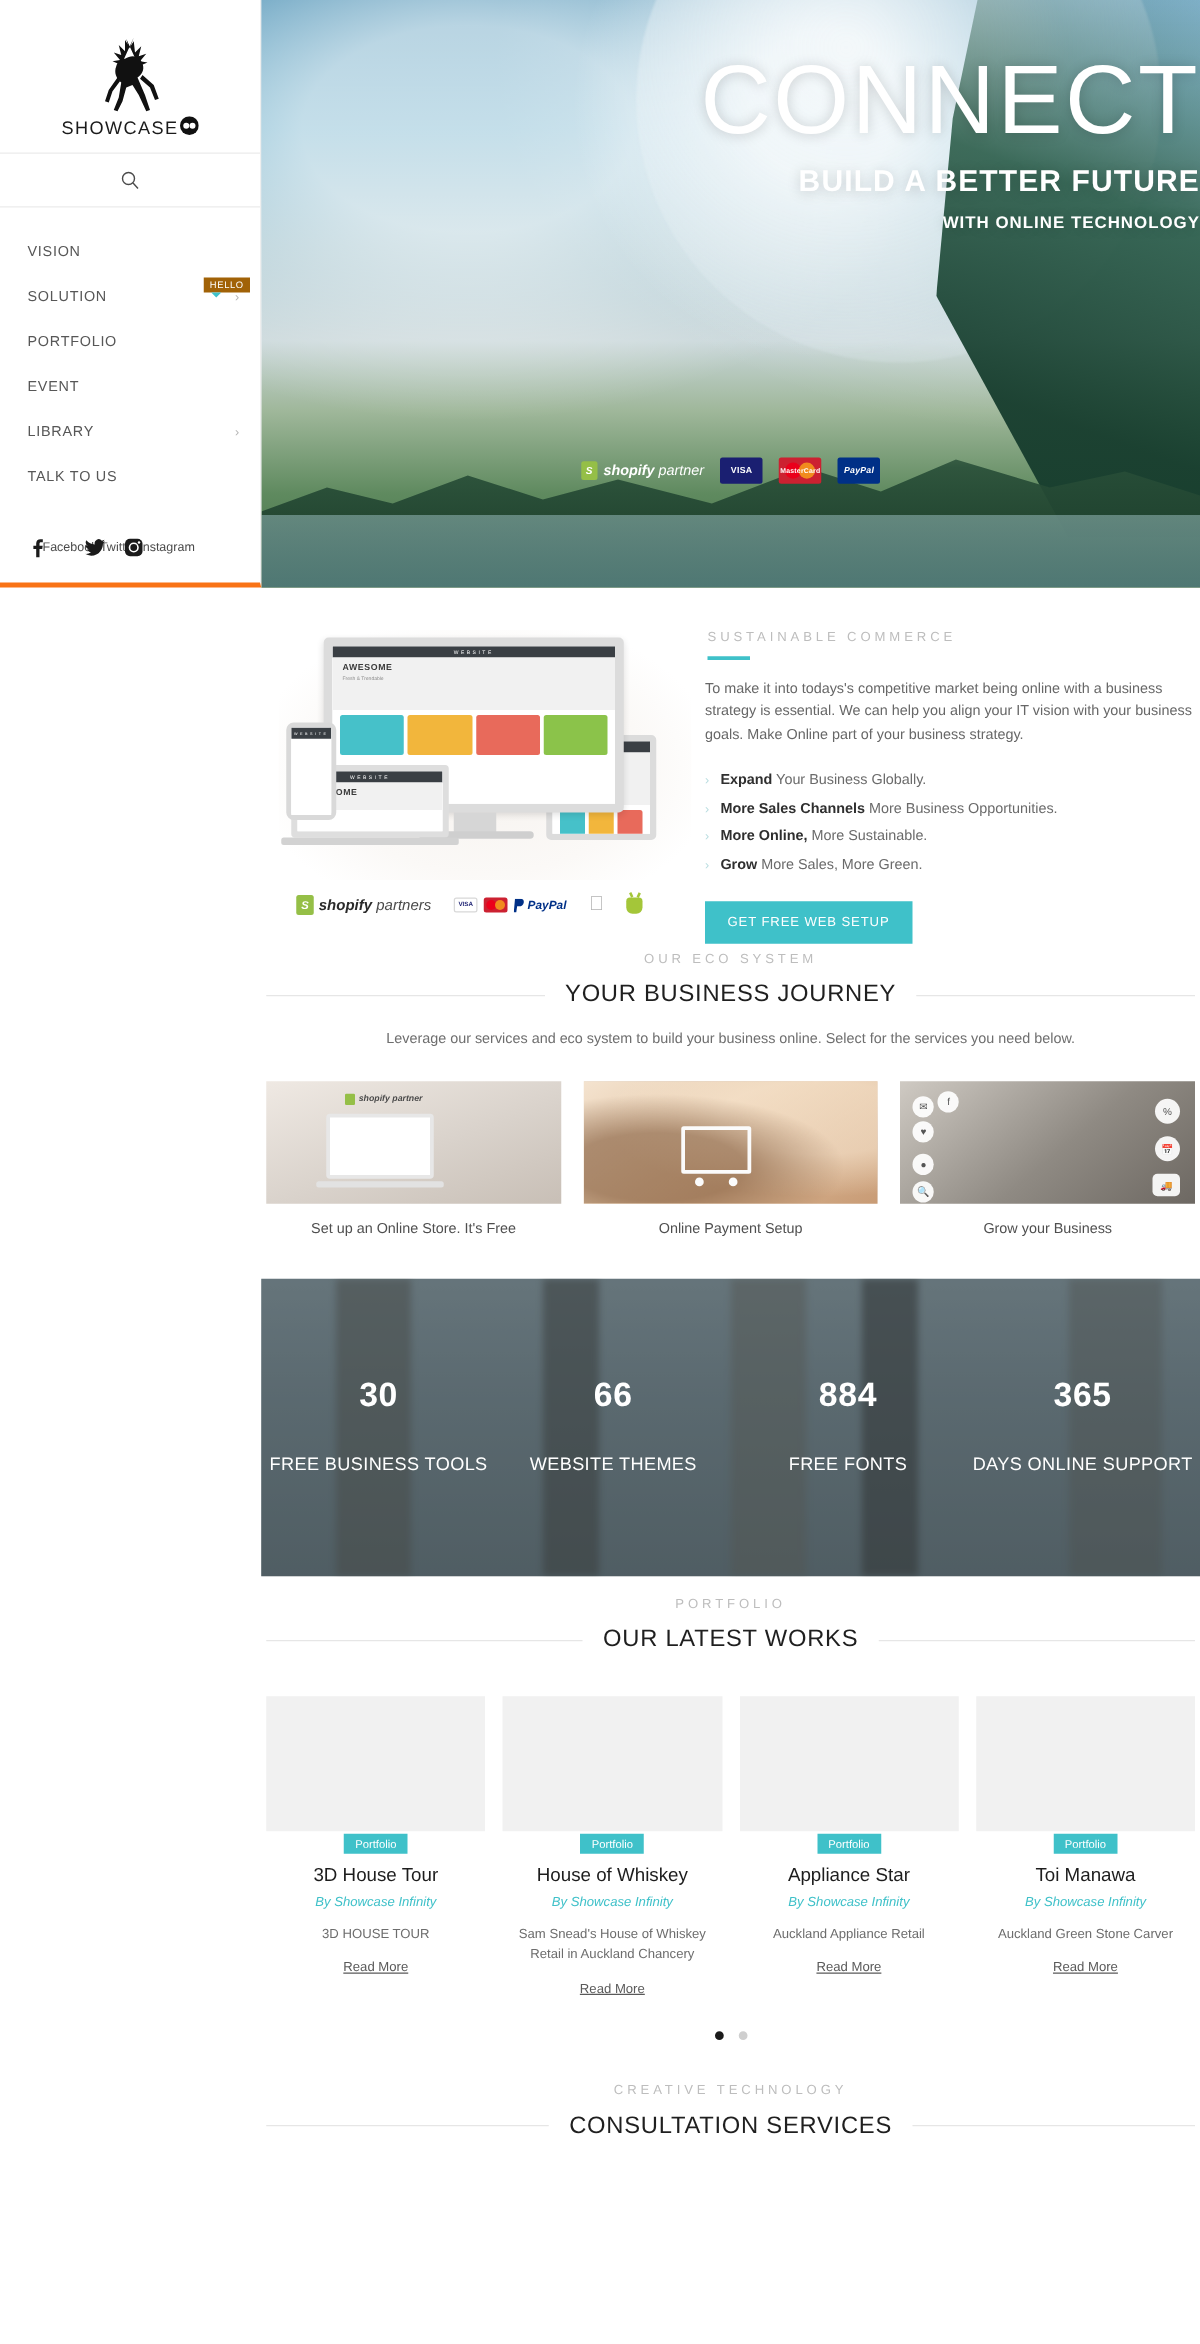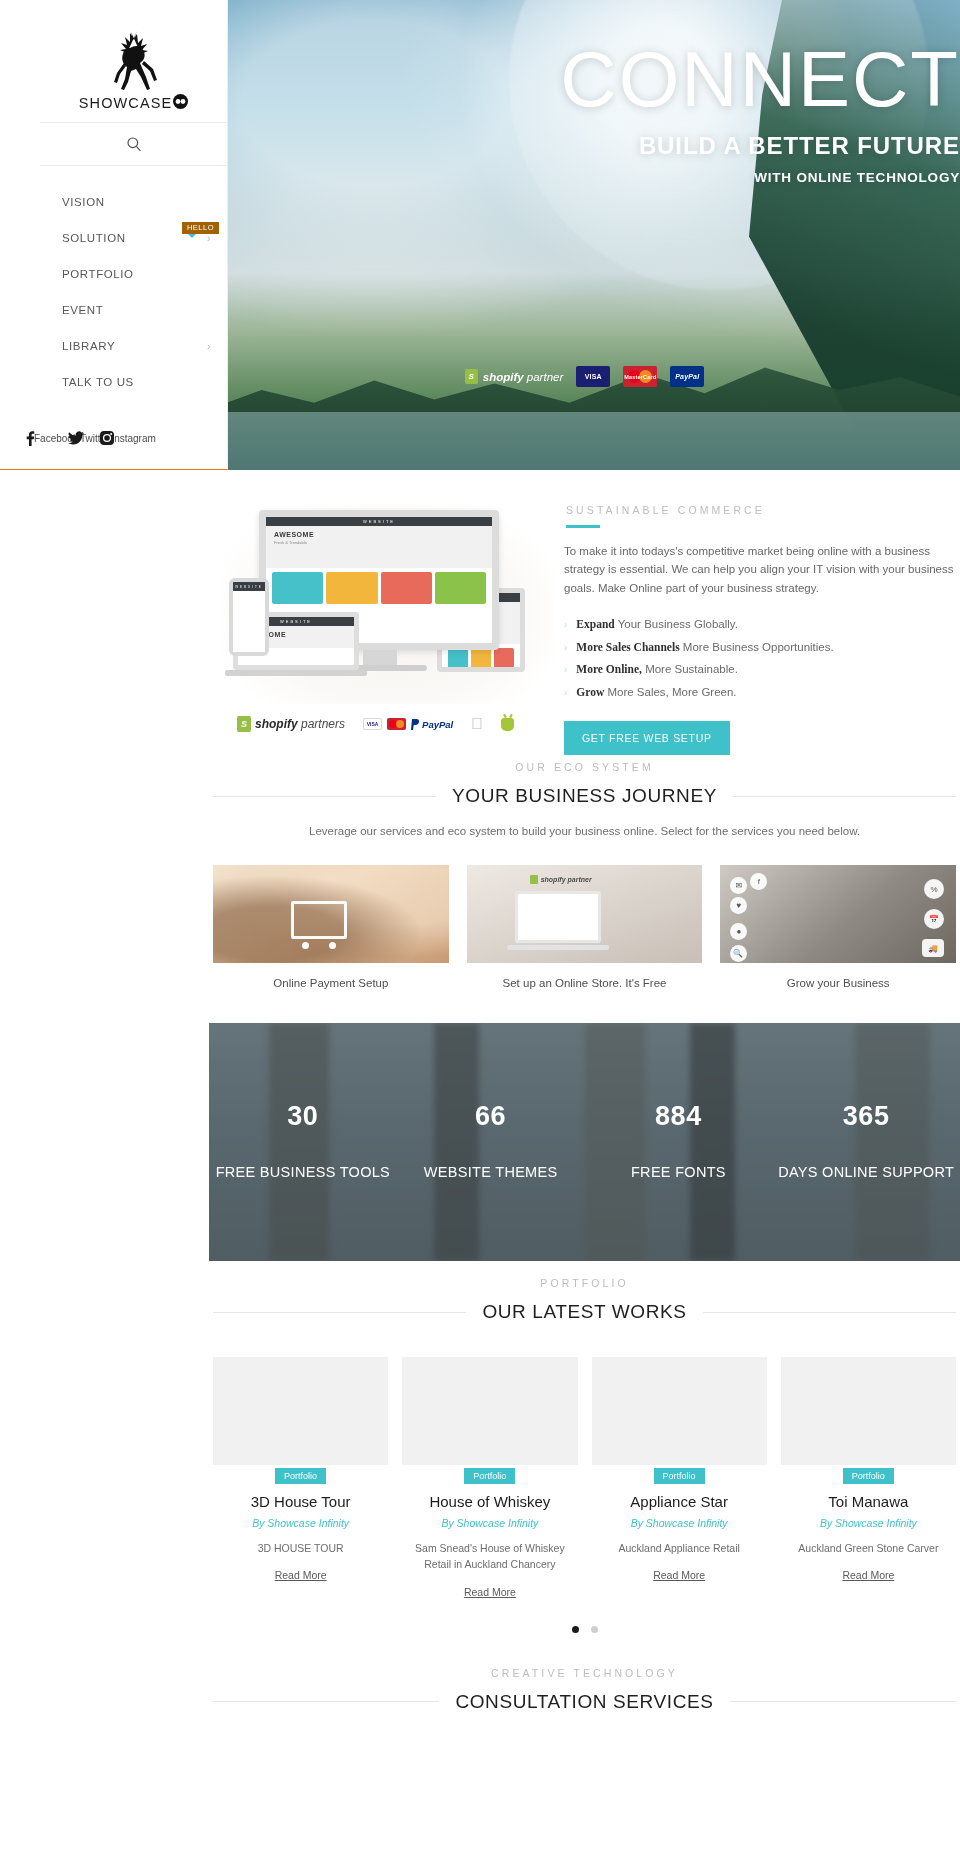--- a/index.html
+++ b/index.html
@@ -7,26 +7,25 @@
     width: 960px;
     background: #ffffff;
     font-family: "Liberation Sans", sans-serif;
     color: #444;
   }
   body { position: relative; width: 960px; height: 1875px; overflow: hidden; }
 
   
   #sidebar {
     position: absolute; left: 0; top: 0;
-    width: 228px; height: 470px;
+    width: 209px; height: 470px;
     background: #fff;
     border-right: 1px solid #eeeeee;
-    border-bottom: 1px solid #f97316;
+    border-bottom: 4px solid #f97316;
     z-index: 30;
-    padding-left: 40px;
   }
   .logo-wrap {
     height: 122px;
     display: flex; flex-direction: column;
     align-items: center; justify-content: flex-end;
     padding-bottom: 10px;
   }
   .logo-deer { width: 66px; height: 72px; display:block; }
   .logo-text {
     font-size: 14.5px; letter-spacing: 1.1px; color: #1b1b1b;
@@ -173,21 +172,21 @@
     margin-top: 6px;
   }
   .rule-short{ width:34px; height:2.5px; background:#3fc1c9; margin:9px 0 14px 2px; }
   .body-copy{ font-size:11.5px; line-height:1.62; color:#676767; }
   .feat-list{ list-style:none; margin-top:16px; }
   .feat-list li{
     font-size:11.5px; color:#6a6a6a; line-height:1.95;
     display:flex; align-items:baseline; gap:9px;
   }
   .feat-list .fchev{ color:#b9dde0; font-size:10px; }
-  .feat-list b{ color:#2f2f2f; font-weight:700;font-family:Liberation Serif, serif; }
+  .feat-list b{ color:#2f2f2f; font-weight:700; }
 
   
   .device-art{
     position:relative; width:330px; height:200px; margin: 14px 0 0 8px;
     background: radial-gradient(ellipse at 50% 55%, #f6f2ee 0%, #fbf9f7 55%, #ffffff 80%);
   }
   .dv-monitor{
     position:absolute; left:36px; top:6px; width:240px; height:140px;
     background:#fff; border:7px solid #dcdcdc; border-radius:4px; box-shadow:0 2px 6px rgba(0,0,0,.12);
   }
@@ -551,36 +550,36 @@
     <div class="eyebrow">OUR ECO SYSTEM</div>
     <div class="rule-title">
       <span class="ln"></span>
       <h2>YOUR BUSINESS JOURNEY</h2>
       <span class="ln"></span>
     </div>
     <div class="sec-desc">Leverage our services and eco system to build your business online. Select for the services you need below.</div>
 
     <div class="svc-row">
       <div class="svc">
-        <div class="svc-img img-pay">
-          <span class="arm"></span>
-          <span class="cart"></span>
-        </div>
-        <div class="svc-cap">Online Payment Setup</div>
-      </div>
-      <div class="svc">
         <div class="svc-img img-store">
           <span class="sp">
               <span class="spb"></span>
               <span>shopify partner</span>
             </span>
           <span class="lap"></span>
           <span class="lapbase"></span>
         </div>
         <div class="svc-cap">Set up an Online Store. It's Free</div>
+      </div>
+      <div class="svc">
+        <div class="svc-img img-pay">
+          <span class="arm"></span>
+          <span class="cart"></span>
+        </div>
+        <div class="svc-cap">Online Payment Setup</div>
       </div>
       <div class="svc">
         <div class="svc-img img-grow">
           <span class="ic-circ" style="left:10px;top:12px">✉</span>
           <span class="ic-circ" style="left:30px;top:8px">f</span>
           <span class="ic-circ" style="left:10px;top:32px">♥</span>
           <span class="ic-circ" style="left:10px;top:58px">●</span>
           <span class="ic-circ" style="left:10px;top:80px">🔍</span>
           <span class="ic-circ" style="right:12px;top:14px;width:20px;height:20px">%</span>
           <span class="ic-circ" style="right:12px;top:44px;width:20px;height:20px">📅</span>

